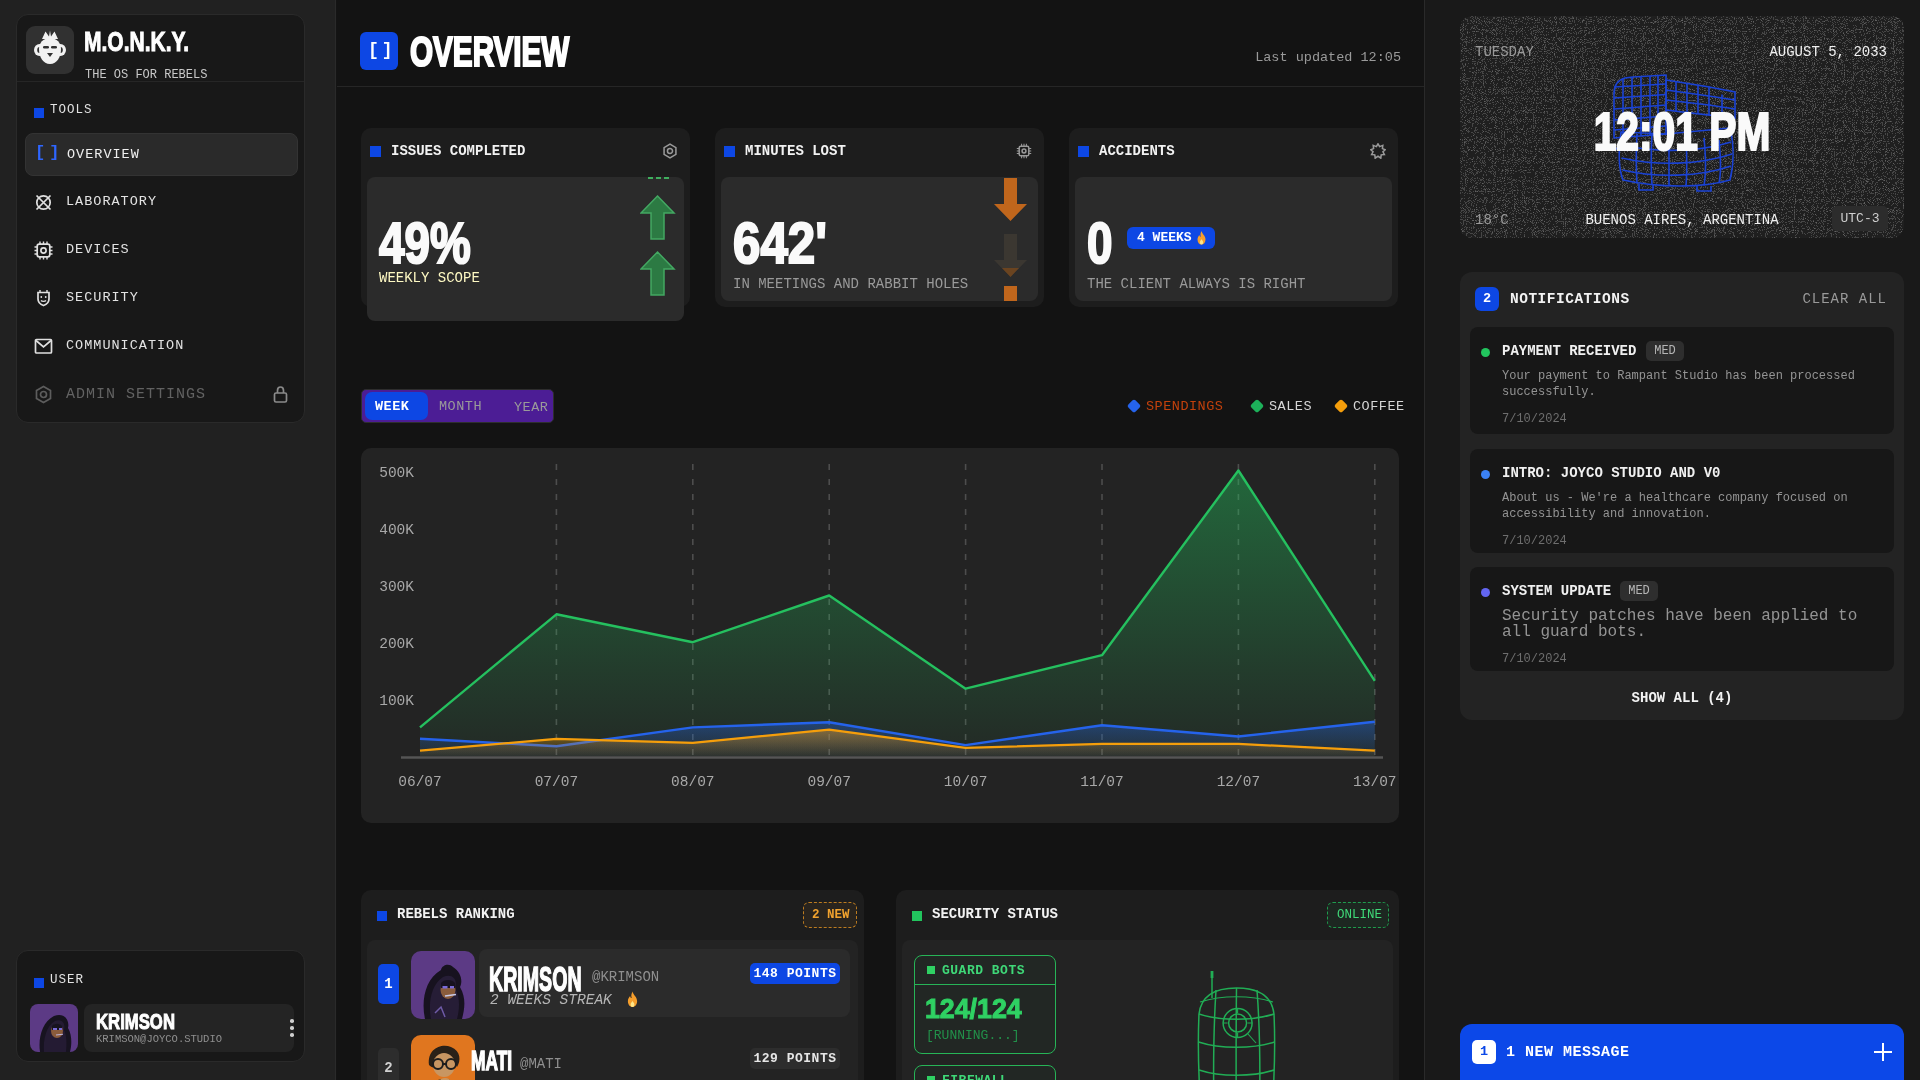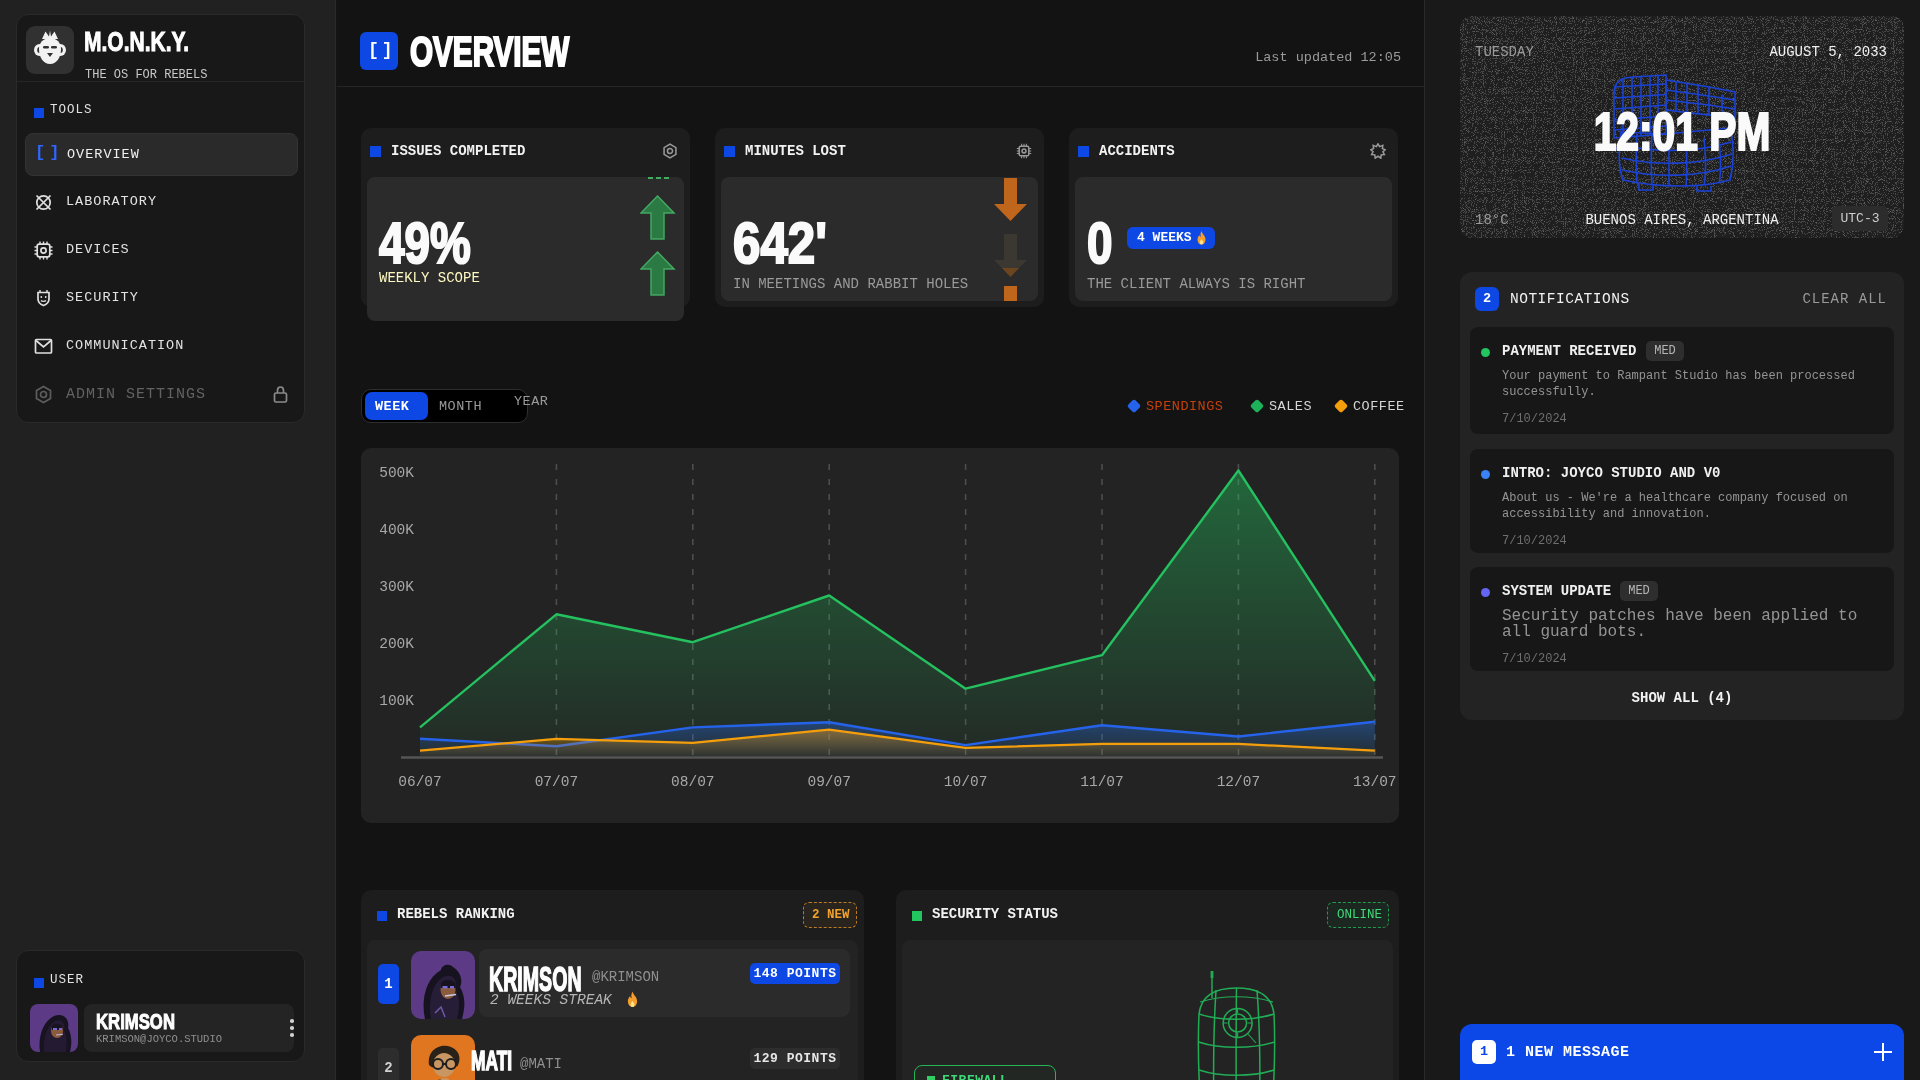--- a/index.html
+++ b/index.html
@@ -183,25 +183,25 @@
       <div class="abs mono" style="left:10px;top:3px;color:#fff;font-size:13px;font-weight:bold">4 WEEKS</div>
       <svg class="abs" style="left:68px;top:4px" width="13" height="14" viewBox="0 0 13 14">
         <path d="M6.5 0 C7 3 10.5 4.5 10.5 8.5 C10.5 11.5 8.7 13.5 6.5 13.5 C4.3 13.5 2.5 11.5 2.5 8.5 C2.5 6.5 3.5 5 4.5 4 C4.5 5.5 5.5 6 5.8 5.5 C5 3.5 5.8 1.5 6.5 0 Z" fill="#f59e2c"></path>
         <path d="M6.5 13.5 C5.2 13.5 4.5 12 5 10.5 C5.4 9.4 6.2 9 6.5 8 C6.8 9 7.6 9.4 8 10.5 C8.5 12 7.8 13.5 6.5 13.5 Z" fill="#fde68a"></path>
       </svg>
     </div>
     <div class="abs mono" style="left:12px;top:99px;color:#9a9a9a;font-size:14px">THE CLIENT ALWAYS IS RIGHT</div>
   </div>
 </div>
 
-<div class="abs" style="left:361px;top:389px;width:167px;height:34px;background:#000000;border:1px solid #2e2e2e;border-radius:10px">
+<div class="abs" style="left:361px;top:389px;width:193px;height:34px;background:#4c1d95;border:1px solid #2e2e2e;border-radius:5px">
   <div class="abs" style="left:3px;top:2px;width:63px;height:28px;background:#0d47e4;border-radius:7px"></div>
   <div class="abs mono" style="left:13px;top:9px;color:#fff;font-size:13.5px;font-weight:bold;letter-spacing:.5px">WEEK</div>
   <div class="abs mono" style="left:77px;top:9px;color:#9a9a9a;font-size:13.5px;letter-spacing:.5px">MONTH</div>
-  <div class="abs mono" style="left:152px;top:4px;color:#9a9a9a;font-size:13.5px;letter-spacing:.5px">YEAR</div>
+  <div class="abs mono" style="left:152px;top:10px;color:#9a9a9a;font-size:13.5px;letter-spacing:.5px">YEAR</div>
 </div>
 <div class="abs" style="left:1129px;top:401px;width:10px;height:10px;background:#2563eb;transform:rotate(45deg);border-radius:2px"></div>
 <div class="abs mono" style="left:1146px;top:399px;color:#c2410c;font-size:13.5px;letter-spacing:.5px">SPENDINGS</div>
 <div class="abs" style="left:1252px;top:401px;width:10px;height:10px;background:#1db15a;transform:rotate(45deg);border-radius:2px"></div>
 <div class="abs mono" style="left:1269px;top:399px;color:#d6d6d6;font-size:13.5px;letter-spacing:.5px">SALES</div>
 <div class="abs" style="left:1336px;top:401px;width:10px;height:10px;background:#f59e0b;transform:rotate(45deg);border-radius:2px"></div>
 <div class="abs mono" style="left:1353px;top:399px;color:#d6d6d6;font-size:13.5px;letter-spacing:.5px">COFFEE</div>
 
 <div class="abs" style="left:361px;top:448px;width:1038px;height:375px;background:#232323;border-radius:10px">
 <svg width="1038" height="375" viewBox="0 0 1038 375">
@@ -312,20 +312,28 @@
   </div>
 </div>
 
 <div class="abs" style="left:896px;top:890px;width:503px;height:240px;background:#1d1d1d;border-radius:10px">
   <div class="sq" style="left:16px;top:21px;background:#22c55e"></div>
   <div class="abs mono" style="left:36px;top:16px;color:#f2f2f2;font-size:14px;font-weight:bold">SECURITY STATUS</div>
   <div class="abs" style="left:431px;top:12px;width:62px;height:26px;border:1px dashed #1f9c4d;border-radius:6px;background:rgba(34,197,94,.06)">
     <div class="abs mono" style="left:9px;top:5px;color:#3fd878;font-size:12.5px;font-weight:normal">ONLINE</div>
   </div>
   <div class="abs" style="left:6px;top:50px;width:491px;height:184px;background:#232323;border-radius:8px">
+    <div class="abs" style="left:12px;top:15px;width:142px;height:99px;border:1.5px solid #27b457;border-radius:8px;background:rgba(30,80,48,.10)">
+      <div class="abs" style="left:0;top:0;width:100%;height:29px;border-bottom:1.5px solid #27b457">
+        <div class="abs" style="left:12px;top:10px;width:8px;height:8px;background:#2fd163"></div>
+        <div class="abs mono" style="left:27px;top:7px;color:#3fd878;font-size:13px;font-weight:bold;letter-spacing:.5px">GUARD BOTS</div>
+      </div>
+      <div class="abs disp" style="left:10px;top:40px;color:#2fd163;font-size:27px;line-height:1"><span class="s1" style="display:inline-block;transform:scaleX(.99);transform-origin:left center">124/124</span></div>
+      <div class="abs mono" style="left:11px;top:72px;color:#22914a;font-size:13px">[RUNNING...]</div>
+    </div>
     <div class="abs" style="left:12px;top:125px;width:142px;height:99px;border:1.5px solid #27b457;border-radius:8px;background:rgba(30,80,48,.10)">
       <div class="abs" style="left:0;top:0;width:100%;height:29px;border-bottom:1.5px solid #27b457">
         <div class="abs" style="left:12px;top:10px;width:8px;height:8px;background:#2fd163"></div>
         <div class="abs mono" style="left:27px;top:7px;color:#3fd878;font-size:13px;font-weight:bold;letter-spacing:.5px">FIREWALL</div>
       </div>
     </div>
     <svg class="abs" style="left:290px;top:14px" width="104" height="176" viewBox="0 0 104 176" fill="none" stroke="#21ad55" stroke-width="1.5">
       <line x1="20" y1="20" x2="20" y2="44"></line>
       <rect x="18.6" y="17" width="2.8" height="7" fill="#21ad55" stroke="none"></rect>
       <path d="M7 60 C9 43 22 34 44.5 34 C67 34 80 43 82 60"></path>
@@ -383,21 +391,21 @@
   <div class="abs mono" style="left:0;top:196px;width:444px;text-align:center;color:#f0f0f0;font-size:14px">BUENOS AIRES, ARGENTINA</div>
   <div class="abs" style="left:372px;top:190px;width:56px;height:25px;background:#2c2c2c;border-radius:5px;text-align:center">
     <div class="mono" style="color:#d0d0d0;font-size:13px;line-height:25px">UTC-3</div>
   </div>
 </div>
 
 <div class="abs" style="left:1460px;top:272px;width:444px;height:448px;background:#232323;border-radius:12px">
   <div class="abs" style="left:15px;top:15px;width:24px;height:24px;background:#0d47e4;border-radius:6px;text-align:center">
     <div class="mono" style="color:#fff;font-size:13.5px;font-weight:bold;line-height:24px">2</div>
   </div>
-  <div class="abs mono" style="left:50px;top:19px;color:#f2f2f2;font-size:14.5px;font-weight:normal;letter-spacing:.5px">NOTIFICATIONS</div>
+  <div class="abs mono" style="left:50px;top:19px;color:#f2f2f2;font-size:14.5px;font-weight:bold;letter-spacing:.5px">NOTIFICATIONS</div>
   <div class="abs mono" style="right:17px;top:19px;color:#9a9a9a;font-size:14px;letter-spacing:1px">CLEAR ALL</div>
 
   <div class="abs" style="left:10px;top:55px;width:424px;height:107px;background:#171717;border-radius:8px">
     <div class="abs" style="left:11px;top:21px;width:9px;height:9px;border-radius:50%;background:#22c55e"></div>
     <div class="abs mono" style="left:32px;top:16px;color:#f0f0f0;font-size:14px;font-weight:bold">PAYMENT RECEIVED</div>
     <div class="abs" style="left:176px;top:14px;width:38px;height:20px;background:#2e2e2e;border-radius:5px;text-align:center">
       <div class="mono" style="color:#b5b5b5;font-size:12px;line-height:20px">MED</div>
     </div>
     <div class="abs mono" style="left:32px;top:42px;width:358px;color:#949494;font-size:12px;line-height:15.5px">Your payment to Rampant Studio has been processed successfully.</div>
     <div class="abs mono" style="left:32px;top:85px;color:#6e6e6e;font-size:12px">7/10/2024</div>

